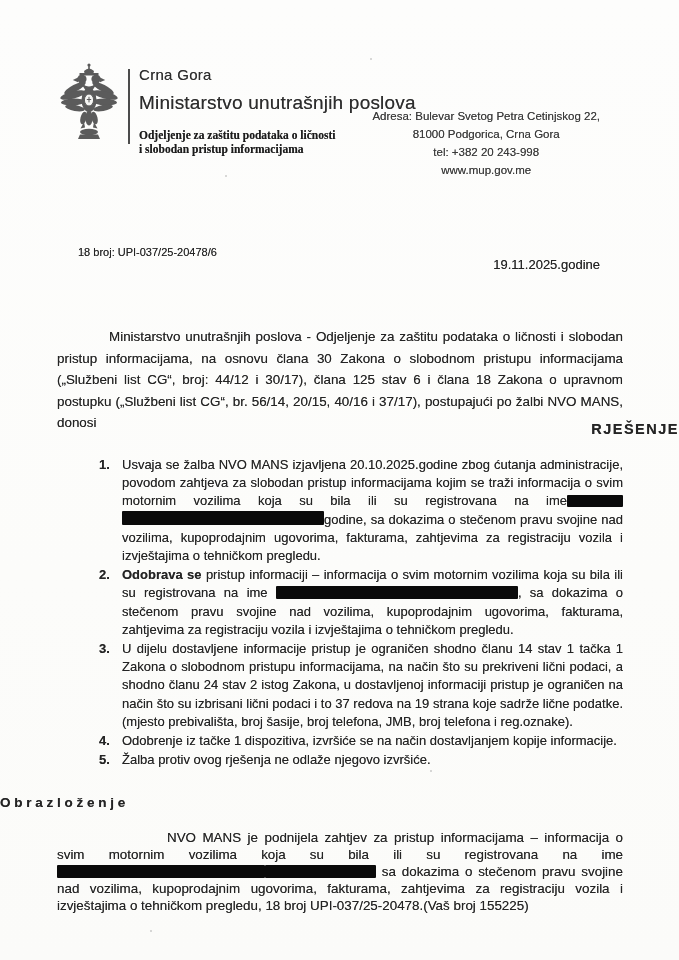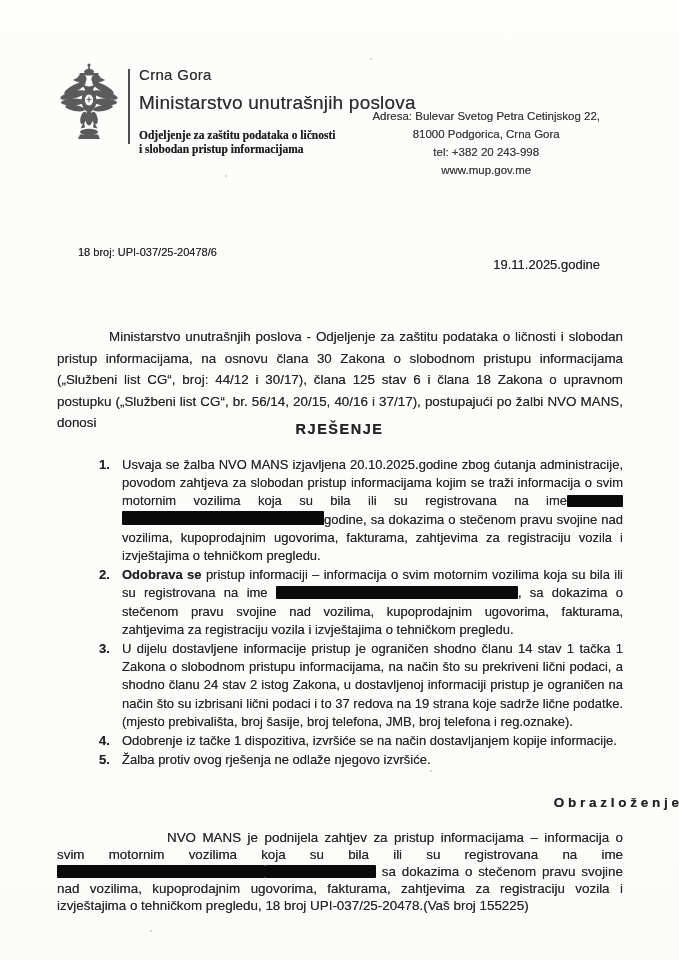--- a/index.html
+++ b/index.html
@@ -15,32 +15,32 @@
   .ministry-block{position:absolute;left:139px;top:66px;color:#2d2d2d;}
   .country{font-size:15px;letter-spacing:.3px;}
   .ministry-name{font-size:19px;letter-spacing:.2px;margin-top:9px;white-space:nowrap;}
   .dept{font-family:"Liberation Serif",serif;font-weight:bold;font-size:11.5px;line-height:14px;color:#1c1c1c;margin-top:14px;white-space:nowrap;}
   .contact{position:absolute;right:79px;top:107px;text-align:center;font-size:11.5px;line-height:18px;color:#3a3a3a;}
   
   .ref{position:absolute;left:78px;top:231px;font-size:11px;margin-top:15px;}
   .doc-date{position:absolute;right:79px;top:257px;font-size:13px;}
   
   .intro{position:absolute;left:57px;right:56px;top:326px;font-size:13.4px;line-height:21.5px;text-align:justify;text-indent:52px;}
-  .res-title{position:absolute;left:0;right:0;top:421px;text-align:center;font-weight:bold;font-size:14.5px;letter-spacing:1.5px;}
+  .res-title{position:absolute;left:0;right:0;top:421px;text-align:right;font-weight:bold;font-size:14.5px;letter-spacing:1.5px;}
   .items{position:absolute;left:99px;right:56px;top:456px;font-size:13px;line-height:18.2px;}
   .item{display:flex;margin-bottom:1px;}
   .inum{flex:none;width:23px;font-weight:bold;}
   .itext{flex:1;text-align:justify;}
   .redact{display:inline-block;background:#0a0a0a;height:12px;border-radius:1px;vertical-align:-1.5px;}
   .r1{width:56px;}
   .r2{width:202px;height:14px;}
   .r3{width:242px;height:13px;}
   .r4{width:208px;height:13px;}
   .r5{width:111px;height:13px;}
-  .expl-title{position:absolute;left:0;right:0;top:795px;text-align:right;font-weight:bold;font-size:13.5px;}
+  .expl-title{position:absolute;left:0;right:0;top:795px;text-align:left;font-weight:bold;font-size:13.5px;}
   .expl{position:absolute;left:57px;right:56px;top:829px;font-size:13.4px;line-height:17px;text-align:justify;text-indent:110px;}
   
   .speck{position:absolute;border-radius:50%;background:#8e8e8e;opacity:.45;}
 </style>
 </head>
 <body>
 
 <div class="page">
 
   <svg class="emblem" width="58" height="84" viewBox="0 0 58 84">

